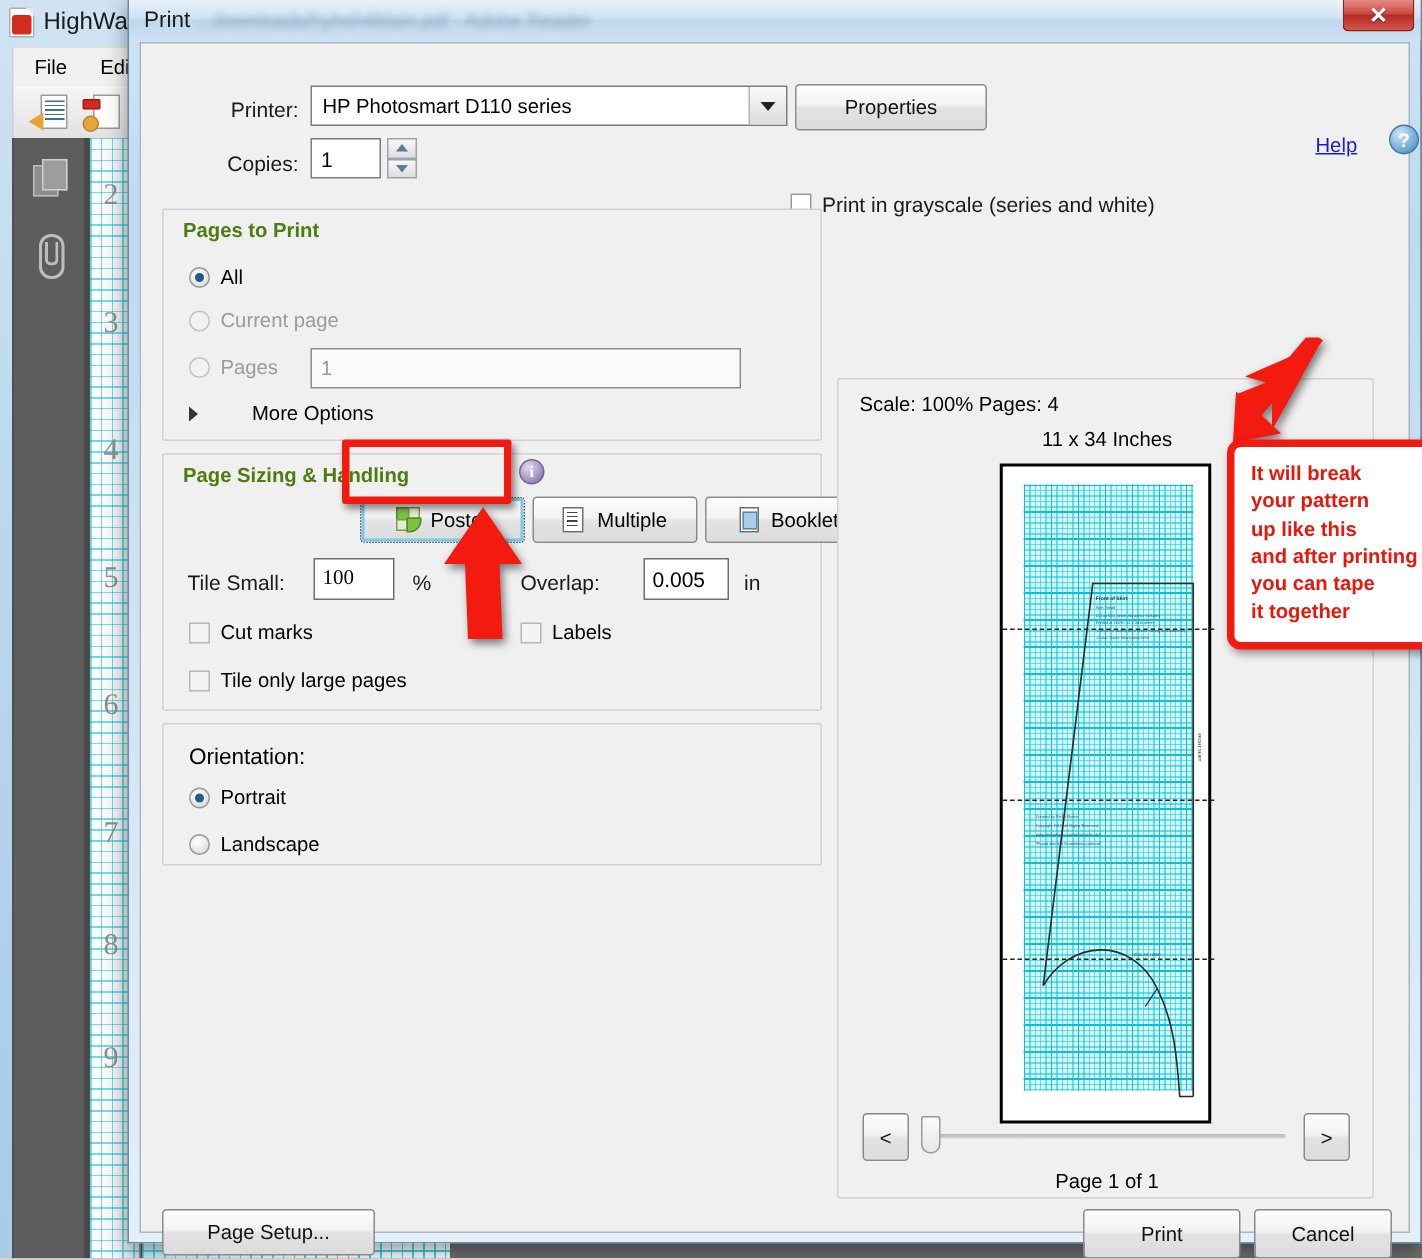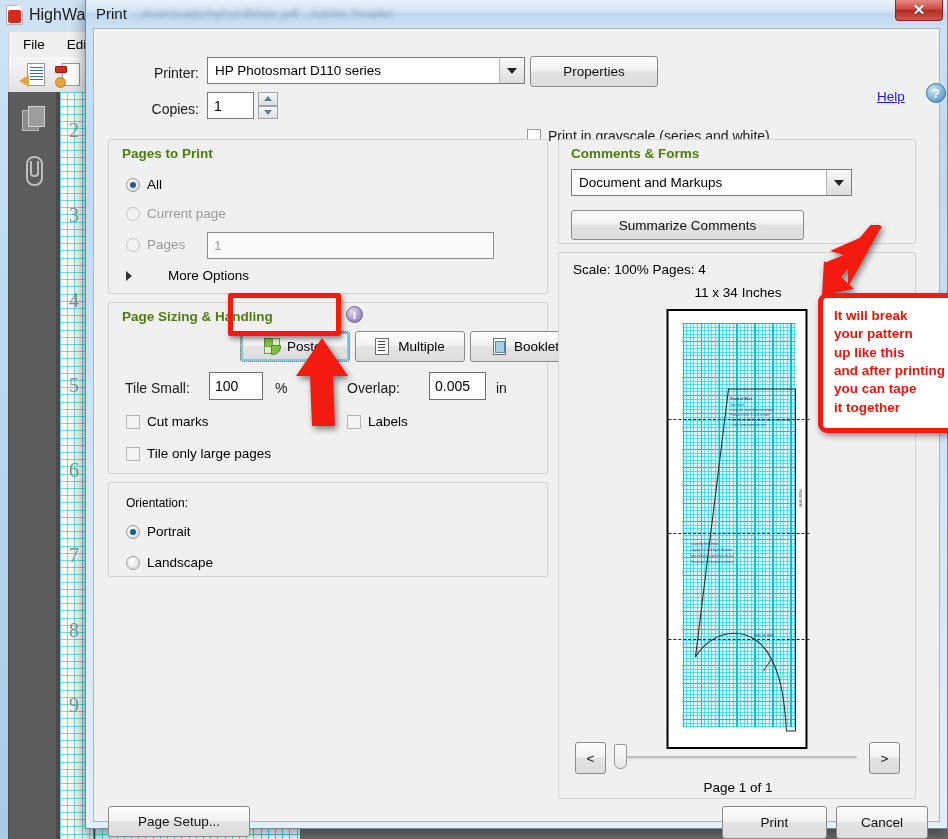--- a/index.html
+++ b/index.html
@@ -264,32 +264,32 @@
   .icn-poster-c { position:absolute; left:0; top:8px; width:8px; height:8px; background:#dff0cc; border:1px solid #7a9a5c; }
   .icn-poster-d { position:absolute; left:7px; top:7px; width:10px; height:10px; background:#7fc241; border:1px solid #4f8a22; border-radius:0 0 8px 0; }
   .icn-multi::before { content:""; position:absolute; inset:0 3px 0 0; background:#fff; border:1px solid #6e6e6e; }
   .icn-multi::after { content:""; position:absolute; left:3px; top:3px; width:7px; height:11px;
     background: repeating-linear-gradient(to bottom,#444 0 1px, transparent 1px 3px); }
   .icn-book::before { content:""; position:absolute; inset:0 2px; background:#fff; border:1px solid #6e6e6e; }
   .icn-book::after { content:""; position:absolute; left:4px; top:3px; width:8px; height:10px; background:#a9cfe8; border:1px solid #5b89ab; }
 
   #tilescale-label { position: absolute; left: 16px; top: 77px; }
   #tilescale-input { position: absolute; left: 100px; top: 69px; width: 54px; height: 28px;
-    background:#fff; border:1px solid #6e6e6e; display:flex; align-items:center; padding-left:5px; font-size:14px; }
+    background:#fff; border:1px solid #6e6e6e; display:flex; align-items:center; padding-left:5px; font-size:14px;font-family:Liberation Serif, serif; }
   #tilescale-unit  { position: absolute; left: 166px; top: 77px; }
   #overlap-label   { position: absolute; left: 238px; top: 77px; }
   #overlap-input   { position: absolute; left: 320px; top: 69px; width: 57px; height: 28px;
     background:#fff; border:1px solid #6e6e6e; display:flex; align-items:center; padding-left:5px; font-size:14px; }
   #overlap-unit    { position: absolute; left: 387px; top: 77px; }
   #cutmarks-row    { left: 17px; top: 111px; }
   #labels-row      { left: 238px; top: 111px; }
   #tileonly-row    { left: 17px; top: 143px; }
 
   
-  #orient-label { position: absolute; left: 17px; top: 13px; font-size: 12px; }
+  #orient-label { position: absolute; left: 17px; top: 13px; font-size: 15px; }
   #orient-portrait  { left: 17px; top: 41px; }
   #orient-landscape { left: 17px; top: 72px; }
 
   
   #comments-select {
     position: absolute; left: 12px; top: 29px; width: 281px; height: 27px;
     background:#fff; border:1px solid #7a7a7a;
     display:flex; align-items:center; padding-left:7px; font-size:13.5px;
   }
   #summarize-btn { position: absolute; left: 12px; top: 70px; width: 233px; height: 30px; }
@@ -531,30 +531,20 @@
         <div class="row" id="orient-portrait">
           <span class="radio on"></span>
           <span>Portrait</span>
         </div>
         <div class="row" id="orient-landscape">
           <span class="radio"></span>
           <span>Landscape</span>
         </div>
       </div>
 
-      <div id="comments-group" class="group">
-        <div class="group-title" style="left:12px; top:6px">Comments &amp; Forms</div>
-        <div id="comments-select">
-          <span>Document and Markups</span>
-          <div id="printer-arrow-box" style="position:absolute;right:0;top:0;width:25px;height:25px;background:linear-gradient(to bottom,#fafafa,#dcdcdc);border-left:1px solid #b4b4b4;display:flex;align-items:center;justify-content:center;">
-            <span class="tri-down"></span>
-          </div>
-        </div>
-        <div id="summarize-btn" class="btn">Summarize Comments</div>
-      </div>
 
       <div id="preview-group" class="group">
         <span id="scale-text">Scale: 100% Pages: 4</span>
         <span id="size-text">11 x 34 Inches</span>
 
         <div id="preview-page">
           <div id="preview-inner"></div>
 
           <svg id="preview-pattern" viewBox="0 0 141 440">
             <path d="M 27 346 L 60 78 L 127 78 L 127 175" fill="none" stroke="#2b2b2b" stroke-width="1.1"></path>

